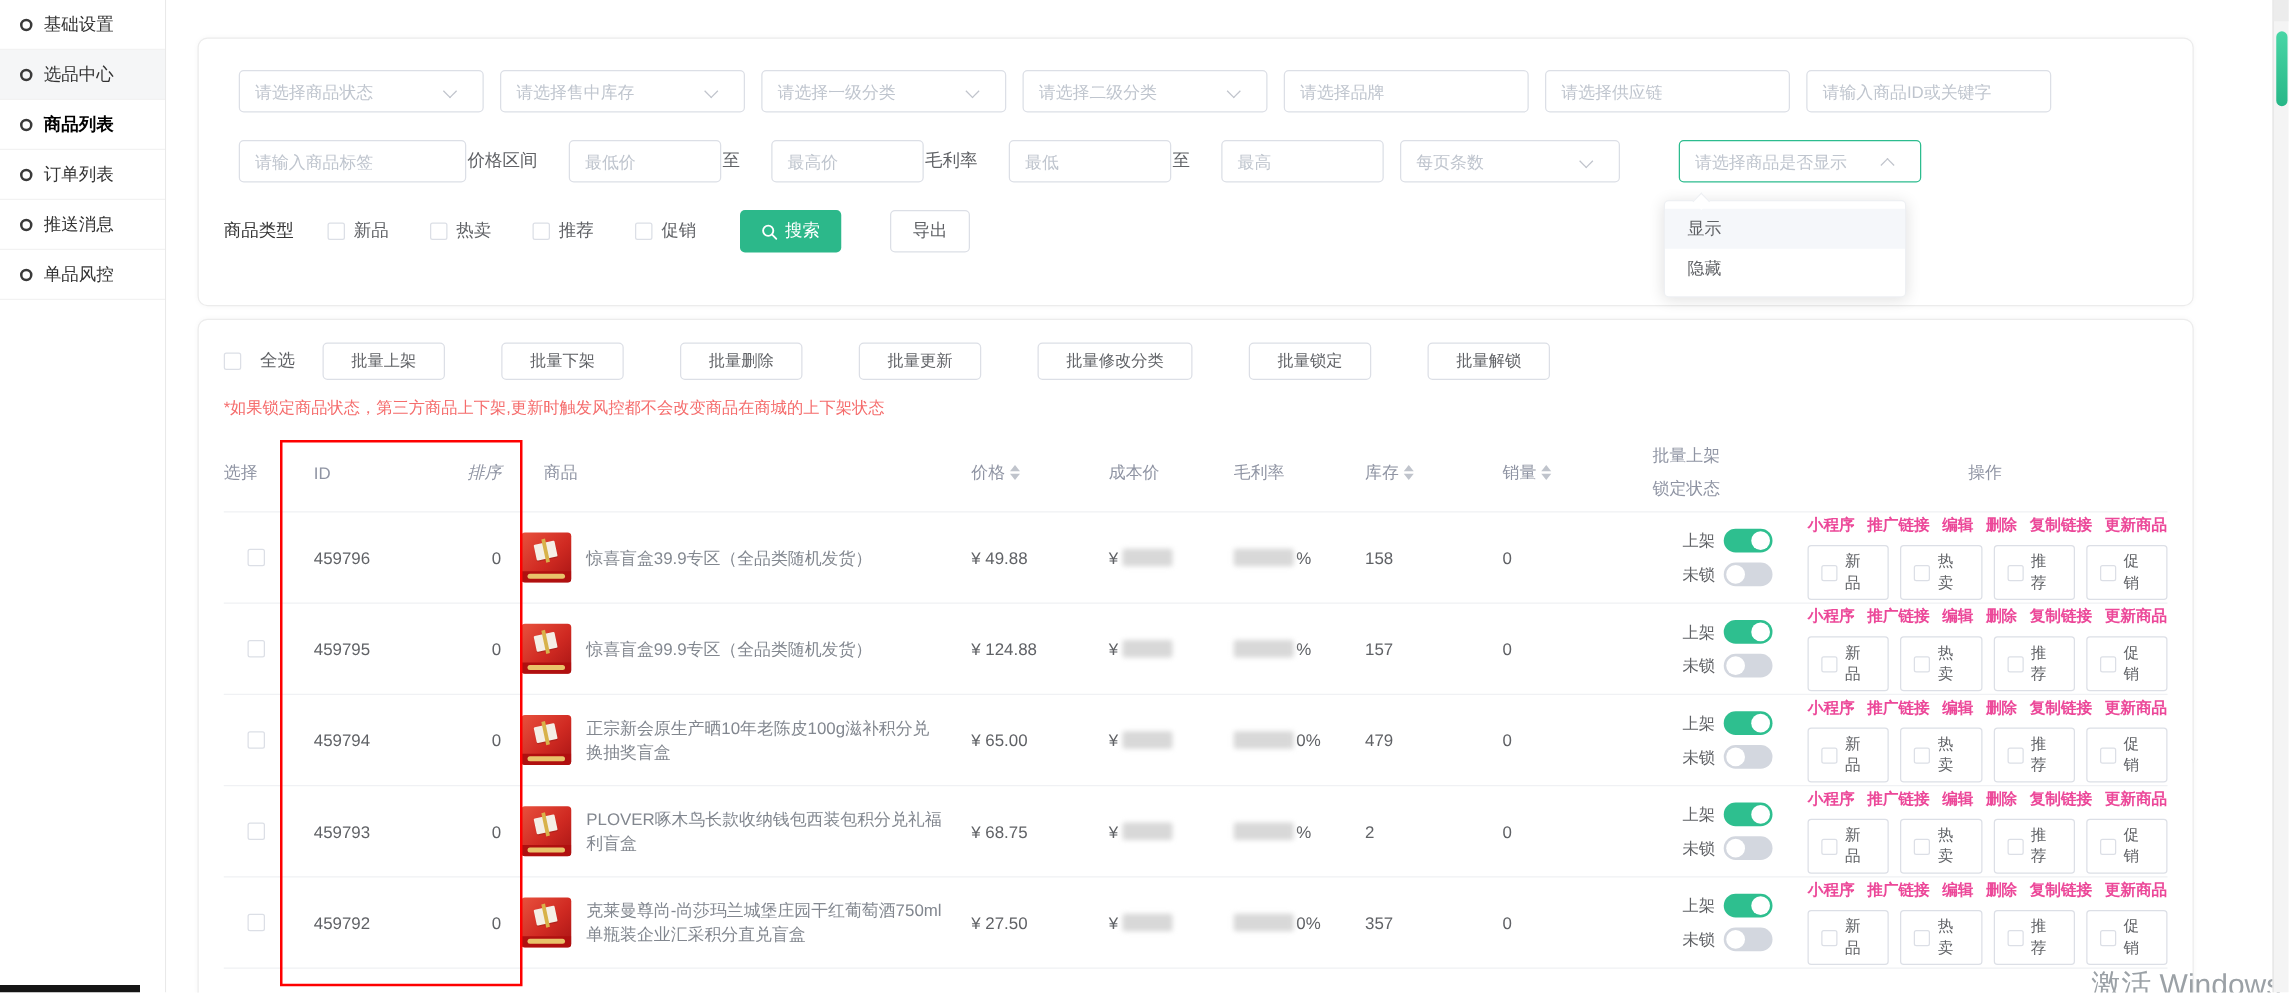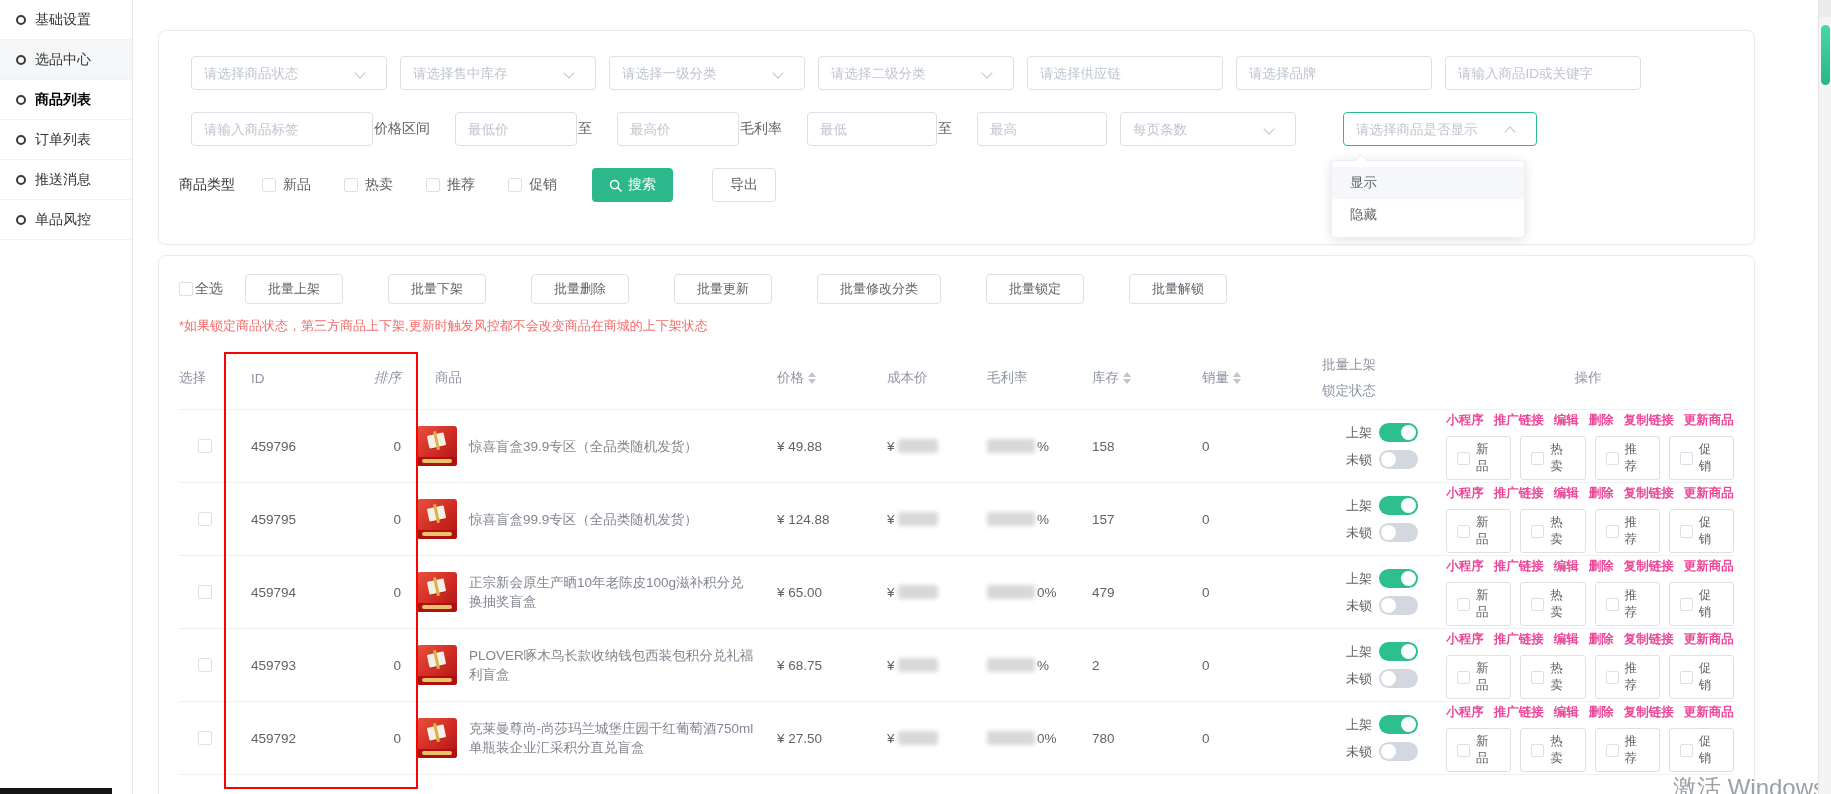--- a/index.html
+++ b/index.html
@@ -56,21 +56,21 @@
   .type-row .groups { display:inline-flex; gap:33px; margin-left:14px; }
   .btn-search { margin-left:22px; height:34px; padding:0 17px; background:#2cb88a; color:#fff; border:none;
     border-radius:4px; font-size:14px; display:inline-flex; align-items:center; gap:6px; cursor:pointer;
     font-family:"Liberation Sans","DejaVu Sans",sans-serif; }
   .btn-export { margin-left:26px; height:34px; padding:0 17px; background:#fff; color:#606266;
     border:1px solid #dcdfe6; border-radius:4px; font-size:14px; cursor:pointer;
     font-family:"Liberation Sans","DejaVu Sans",sans-serif; }
 
   
   .batch-row { display:flex; align-items:center; }
-  .batch-row .all { display:inline-flex; align-items:center; gap:2px; font-size:14px; color:#606266; margin-right:10px; }
+  .batch-row .all { display:inline-flex; align-items:center; gap:15px; font-size:14px; color:#606266; margin-right:10px; }
   .btn-batch { height:30px; padding:0 22px; margin-left:45px; background:#fff; border:1px solid #dcdfe6;
     border-radius:4px; font-size:13px; color:#606266; cursor:pointer; white-space:nowrap;
     font-family:"Liberation Sans","DejaVu Sans",sans-serif; }
   .btn-batch:first-of-type { margin-left:12px; }
   .warning { margin-top:13px; font-size:13px; color:#f56c6c; }
 
   
   .grid { display:grid; grid-template-columns:52px 118px 68px 360px 110px 100px 105px 110px 120px 120px 1fr;
     align-items:center; }
   .thead { margin-top:12px; height:62px; font-size:13.5px; color:#8f94a3; }
@@ -173,24 +173,24 @@
         </div>
         <div class="field w196">
           <input placeholder="请选择一级分类" style="">
           <span class="chev"></span>
         </div>
         <div class="field w196">
           <input placeholder="请选择二级分类" style="">
           <span class="chev"></span>
         </div>
         <div class="field w196 noarrow">
+          <input placeholder="请选择品牌" style="">
+        </div>
+        <div class="field w196 noarrow">
           <input placeholder="请选择供应链" style="">
-        </div>
-        <div class="field w196 noarrow">
-          <input placeholder="请选择品牌" style="">
         </div>
         <div class="field w196 noarrow">
           <input placeholder="请输入商品ID或关键字" style="">
         </div>
       </div>
 
       <div class="frow">
         <div class="field w182 noarrow">
           <input placeholder="请输入商品标签" style="">
         </div>
@@ -597,21 +597,21 @@
     </div>
     <div class="td">¥ 27.50</div>
     <div class="td c-cost">
       <span class="yen">¥</span>
       <span class="blur b-cost"></span>
     </div>
     <div class="td">
       <span class="blur b-margin"></span>
       <span>0%</span>
     </div>
-    <div class="td">780</div>
+    <div class="td">357</div>
     <div class="td">0</div>
     <div class="td c-status">
       <div class="st-line">
         <span>上架</span>
         <span class="switch on">
                   <span class="knob"></span>
                 </span>
       </div>
       <div class="st-line">
         <span>未锁</span>

